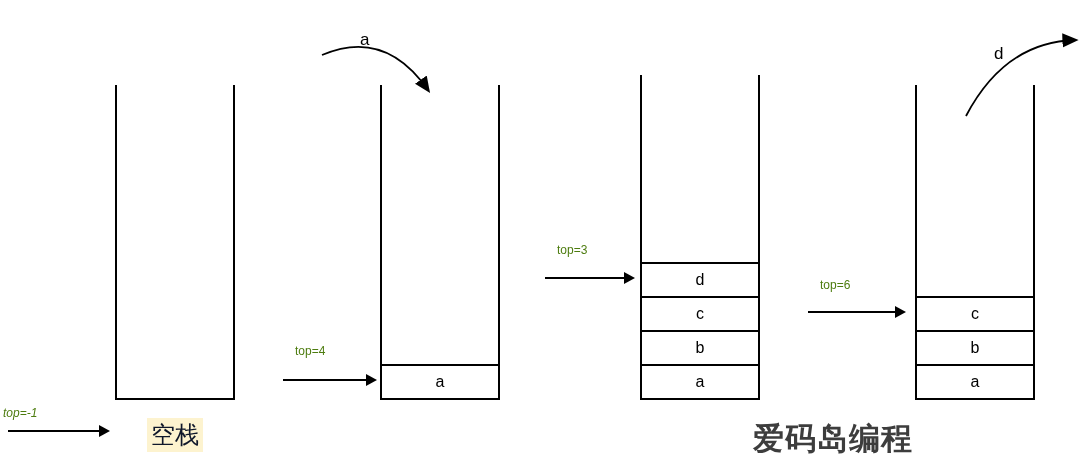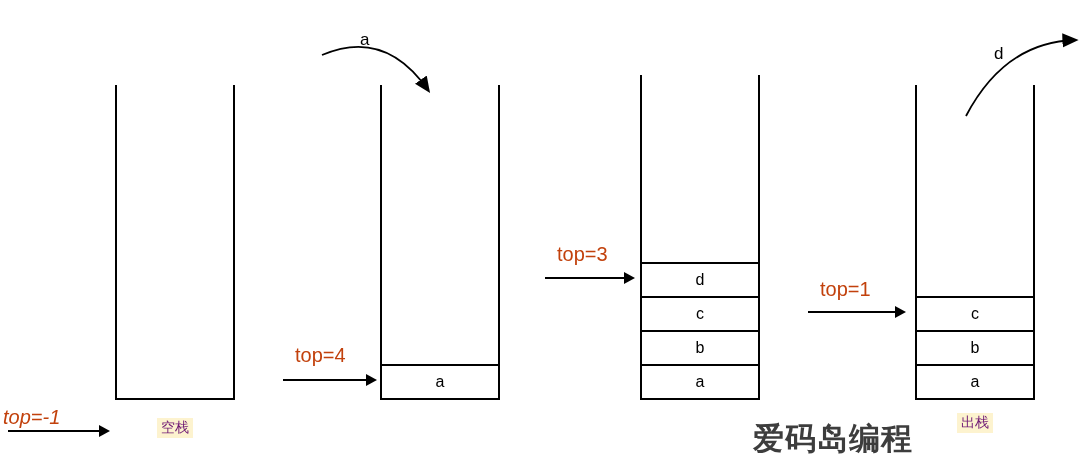--- a/index.html
+++ b/index.html
@@ -40,22 +40,22 @@
     align-items: center;
     justify-content: center;
     font-size: 16px;
     color: #000;
     box-sizing: border-box;
   }
 
   
   .pointer-label {
     position: absolute;
-    font-size: 20px;
-    color: #c2410c;
+    font-size: 12px;
+    color: #4d7c0f;
     white-space: nowrap;
   }
   .h-arrow {
     position: absolute;
     height: 2px;
     background: #000;
   }
   .h-arrow::after {
     content: "";
     position: absolute;
@@ -69,22 +69,22 @@
   }
 
   
   .stack-caption {
     position: absolute;
     width: 120px;
     text-align: center;
   }
   .stack-caption span {
     display: inline-block;
-    font-size: 14px;
-    color: #701a75;
+    font-size: 24px;
+    color: #0f172a;
     background: #fdf3cf;
     padding: 1px 4px;
   }
   .cap1 { left: 115px; top: 418px; }
   .cap2 { left: 380px; top: 418px; }
   .cap3 { left: 640px; top: 410px; }
   .cap4 { left: 915px; top: 413px; }
 
   
   .curve-item {
@@ -140,25 +140,22 @@
     <div class="stack-cell">a</div>
   </div>
   <div class="pointer-label" style="left:557px; top:243px;">top=3</div>
   <div class="h-arrow" style="left:545px; top:277px; width:80px;"></div>
 
   <div class="stack-container s4">
     <div class="stack-cell">c</div>
     <div class="stack-cell">b</div>
     <div class="stack-cell">a</div>
   </div>
-  <div class="pointer-label" style="left:820px; top:278px;">top=1</div>
+  <div class="pointer-label" style="left:820px; top:278px;">top=6</div>
   <div class="h-arrow" style="left:808px; top:311px; width:88px;"></div>
-  <div class="stack-caption cap4">
-    <span>出栈</span>
-  </div>
   <div class="curve-item pop-item">d</div>
 
   <svg class="curves" width="1085" height="464" viewBox="0 0 1085 464">
     <defs>
       <marker id="arrowhead" markerWidth="9" markerHeight="8" refX="7" refY="4" orient="auto">
         <polygon points="0 0, 9 4, 0 8" fill="#000"></polygon>
       </marker>
     </defs>
     <path d="M 322 55 Q 385 28 428 90" fill="none" stroke="#000" stroke-width="1.8" marker-end="url(#arrowhead)"></path>
     <path d="M 966 116 Q 1005 42 1075 40" fill="none" stroke="#000" stroke-width="1.8" marker-end="url(#arrowhead)"></path>

